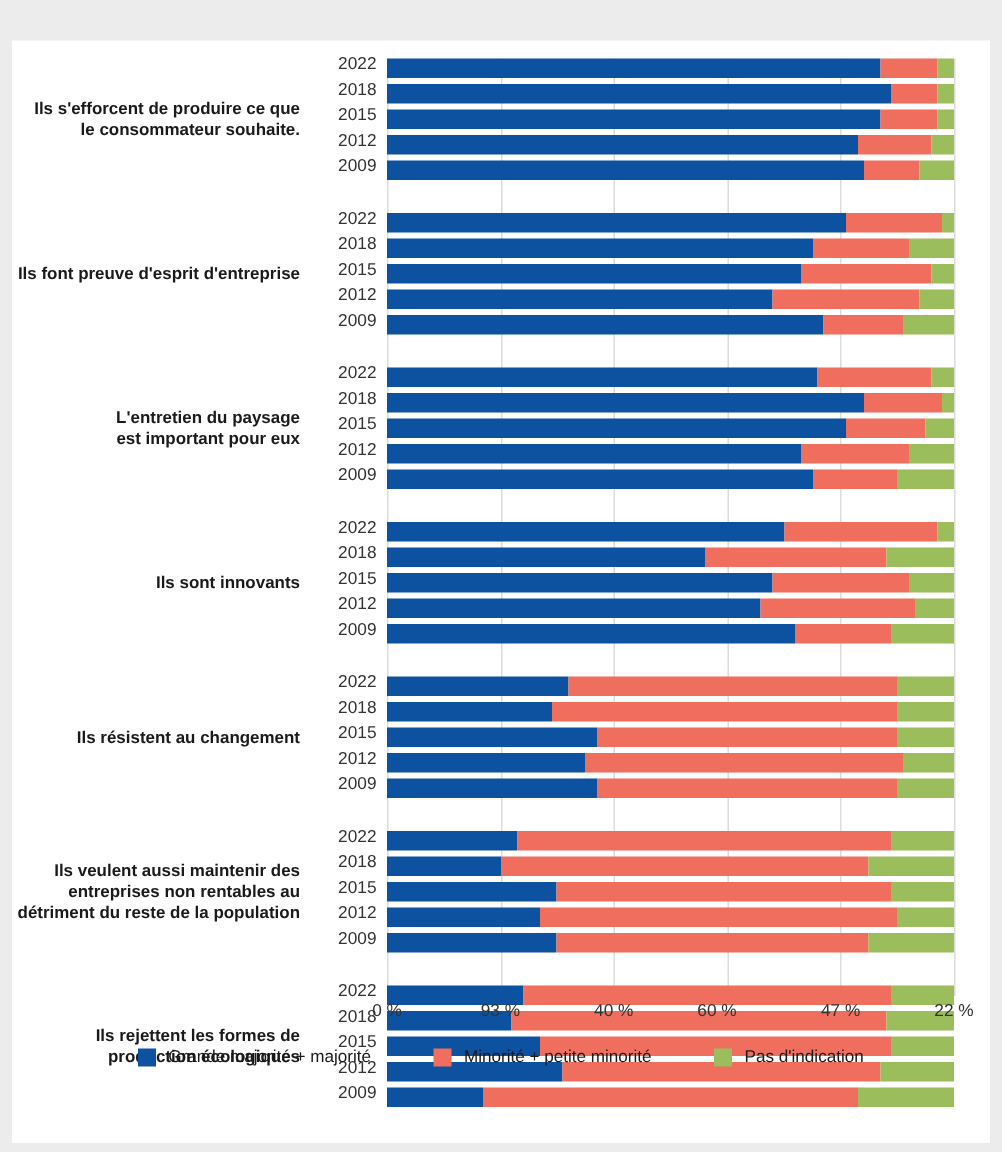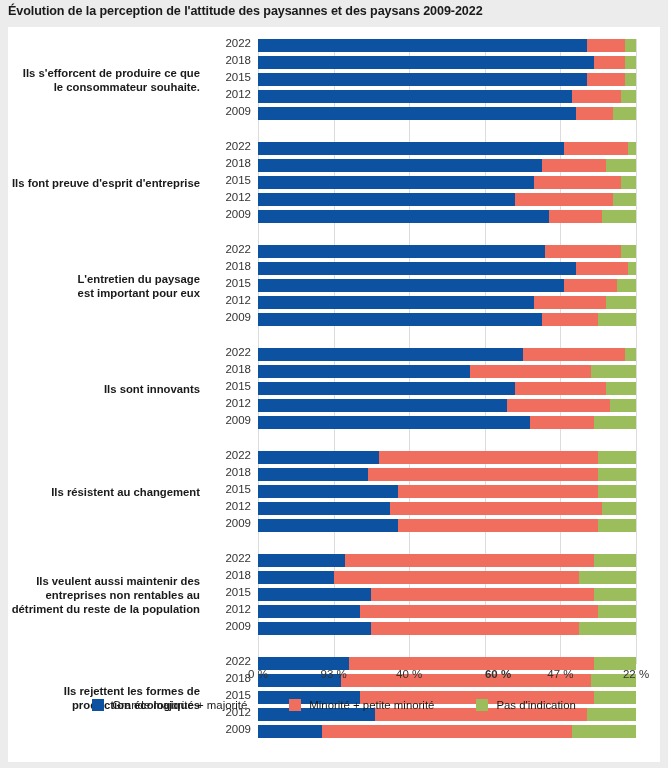--- a/index.html
+++ b/index.html
@@ -118,21 +118,20 @@
     font-size: 11.4px;
     color: #1a1a1a;
     white-space: nowrap;
   }
 </style>
 </head>
 <body>
 
 <div id="page">
 
-  <div id="title">Évolution de la perception de l'attitude des paysannes et des paysans 2009-2022</div>
 
   <div id="chart-card">
 
     <div id="plot">
       <div id="gridlines">
           <div class="gridline" style="left: 0px;"></div>
           <div class="gridline" style="left: 75.6px;"></div>
           <div class="gridline" style="left: 151.2px;"></div>
           <div class="gridline" style="left: 226.8px;"></div>
           <div class="gridline" style="left: 302.4px;"></div>
@@ -389,21 +388,21 @@
               <div class="seg s2" style="left: 313.74px; width: 64.26px; background: rgb(156, 189, 91);"></div>
             </div>
           </div>
         </div>
     </div>
 
     <div id="xaxis">
         <div class="xtick" style="left: 0px;">0 %</div>
         <div class="xtick" style="left: 75.6px;">93 %</div>
         <div class="xtick" style="left: 151.2px;">40 %</div>
-        <div class="xtick" style="left: 240px; font-weight: bold;">60 %</div>
+        <div class="xtick" style="left: 220px;">60 %</div>
         <div class="xtick" style="left: 302.4px;">47 %</div>
         <div class="xtick" style="left: 378px;">22 %</div>
       </div>
 
     <div id="legend">
         <div class="legend-item">
           <span class="legend-swatch" style="background: rgb(13, 82, 160);"></span>
           <span class="legend-text">Grande majorité + majorité</span>
         </div>
         <div class="legend-item">

